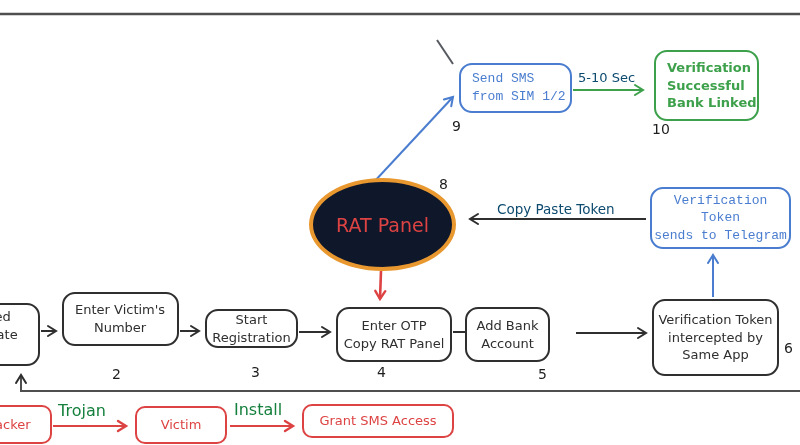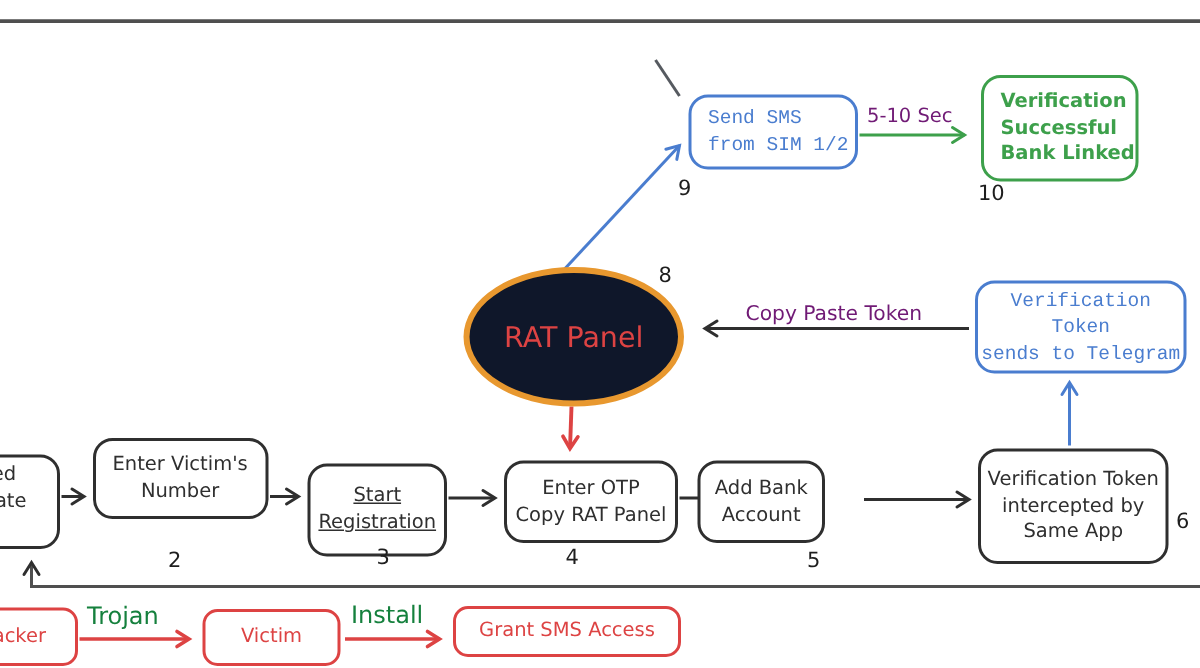--- a/index.html
+++ b/index.html
@@ -10,21 +10,21 @@
        background:#fff;display:flex;align-items:center;justify-content:center;
        text-align:center;white-space:pre-line;font-size:13px;line-height:1.35;color:#2f2f2f;z-index:2;}
   .box.alignleft{justify-content:flex-start;text-align:left;padding-left:11px;}
   .box.blue{border-color:#4a7dcf;color:#4a7dcf;font-family:Liberation Mono, monospace;}
   .box.green{border-color:#3da04b;color:#3da04b;}
   .box.red{border-color:#dd4343;color:#dd4343;border-radius:10px;}
   .ellipse{position:absolute;box-sizing:border-box;border:4px solid #e8982f;border-radius:50%;
            background:#0f172a;display:flex;align-items:center;justify-content:center;
            color:#dd4343;font-size:19px;z-index:2;}
   .num{position:absolute;font-size:14px;color:#1e1e1e;z-index:3;}
-  .elabel{position:absolute;font-size:13px;color:#701a75;white-space:nowrap;z-index:3;}
+  .elabel{position:absolute;font-size:13px;color:#0c4a6e;white-space:nowrap;z-index:3;}
   .elabel.red{color:#15803d;font-size:16px;}
   svg{display:block;}
 </style>
 </head>
 <body>
 
 <div class="stage">
 
   <svg class="layer" width="800" height="445" viewBox="0 0 800 445">
     <defs>
@@ -63,21 +63,21 @@
     <line x1="230" y1="426" x2="293" y2="426" stroke="#dd4343" stroke-width="2.2" marker-end="url(#m-red)"></line>
   </svg>
 
   <div class="box" style="left:-74px;top:303px;width:114px;height:63px;">Modified
 Legitimate
 App</div>
 
   <div class="box alignleft" style="left:62px;top:292px;width:117px;height:54px;text-align:center;">Enter Victim's
 Number</div>
 
-  <div class="box" style="left:205px;top:309px;width:93px;height:62px;text-decoration:underline;">Start
+  <div class="box" style="left:205px;top:309px;width:93px;height:39px;">Start
 Registration</div>
 
   <div class="box" style="left:336px;top:307px;width:116px;height:55px;">Enter OTP
 Copy RAT Panel</div>
 
   <div class="box" style="left:465px;top:307px;width:85px;height:55px;">Add Bank
 Account</div>
 
   <div class="box" style="left:652px;top:299px;width:127px;height:77px;">Verification Token
 intercepted by

